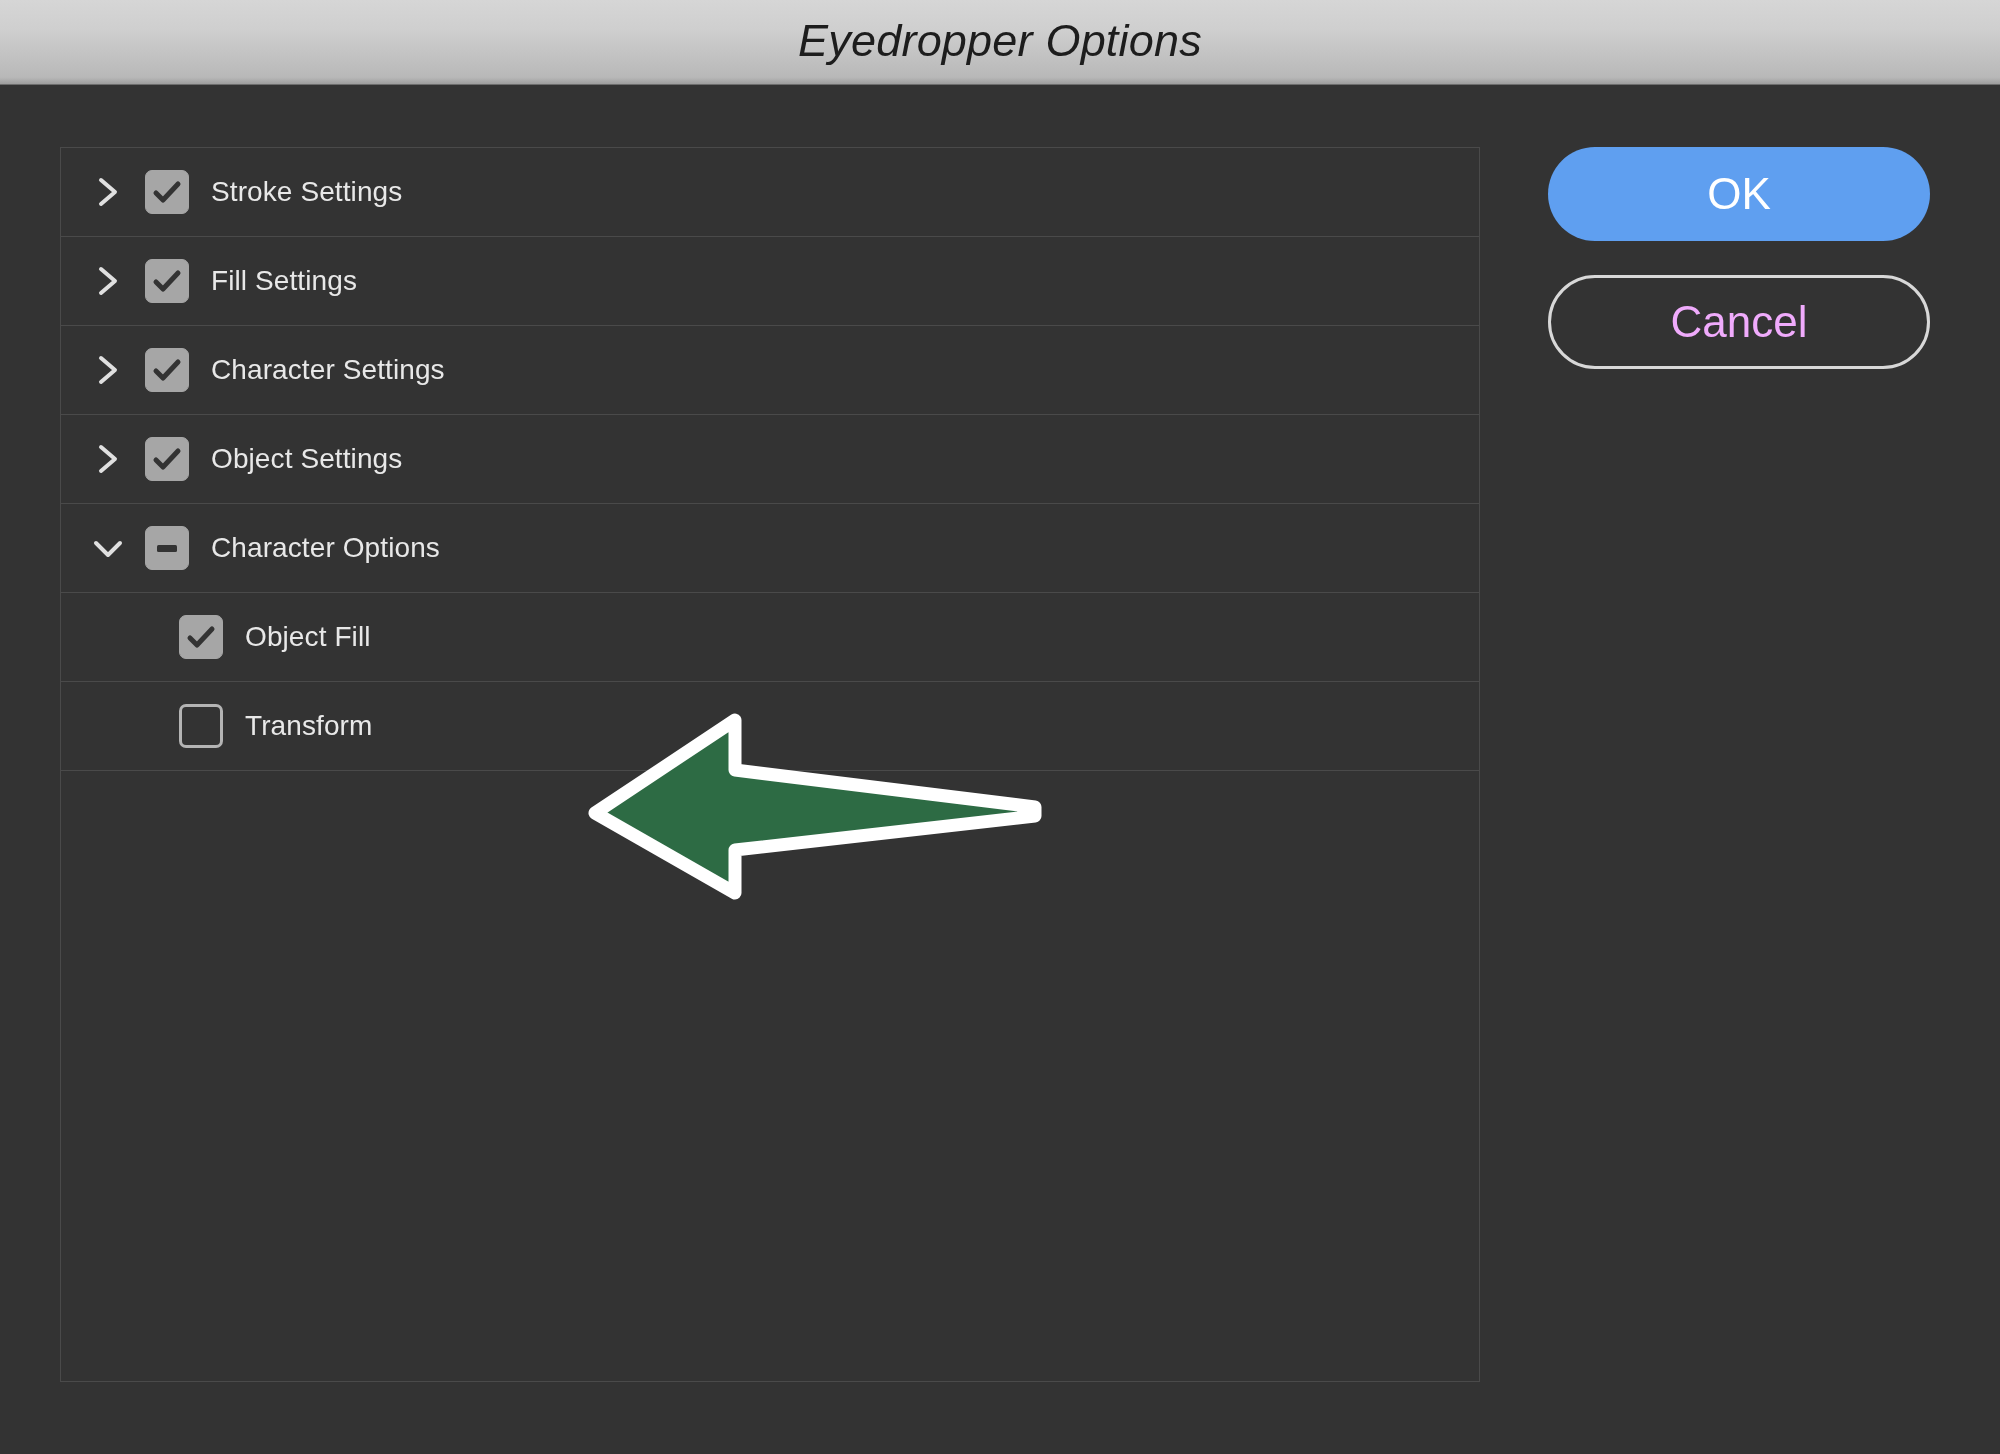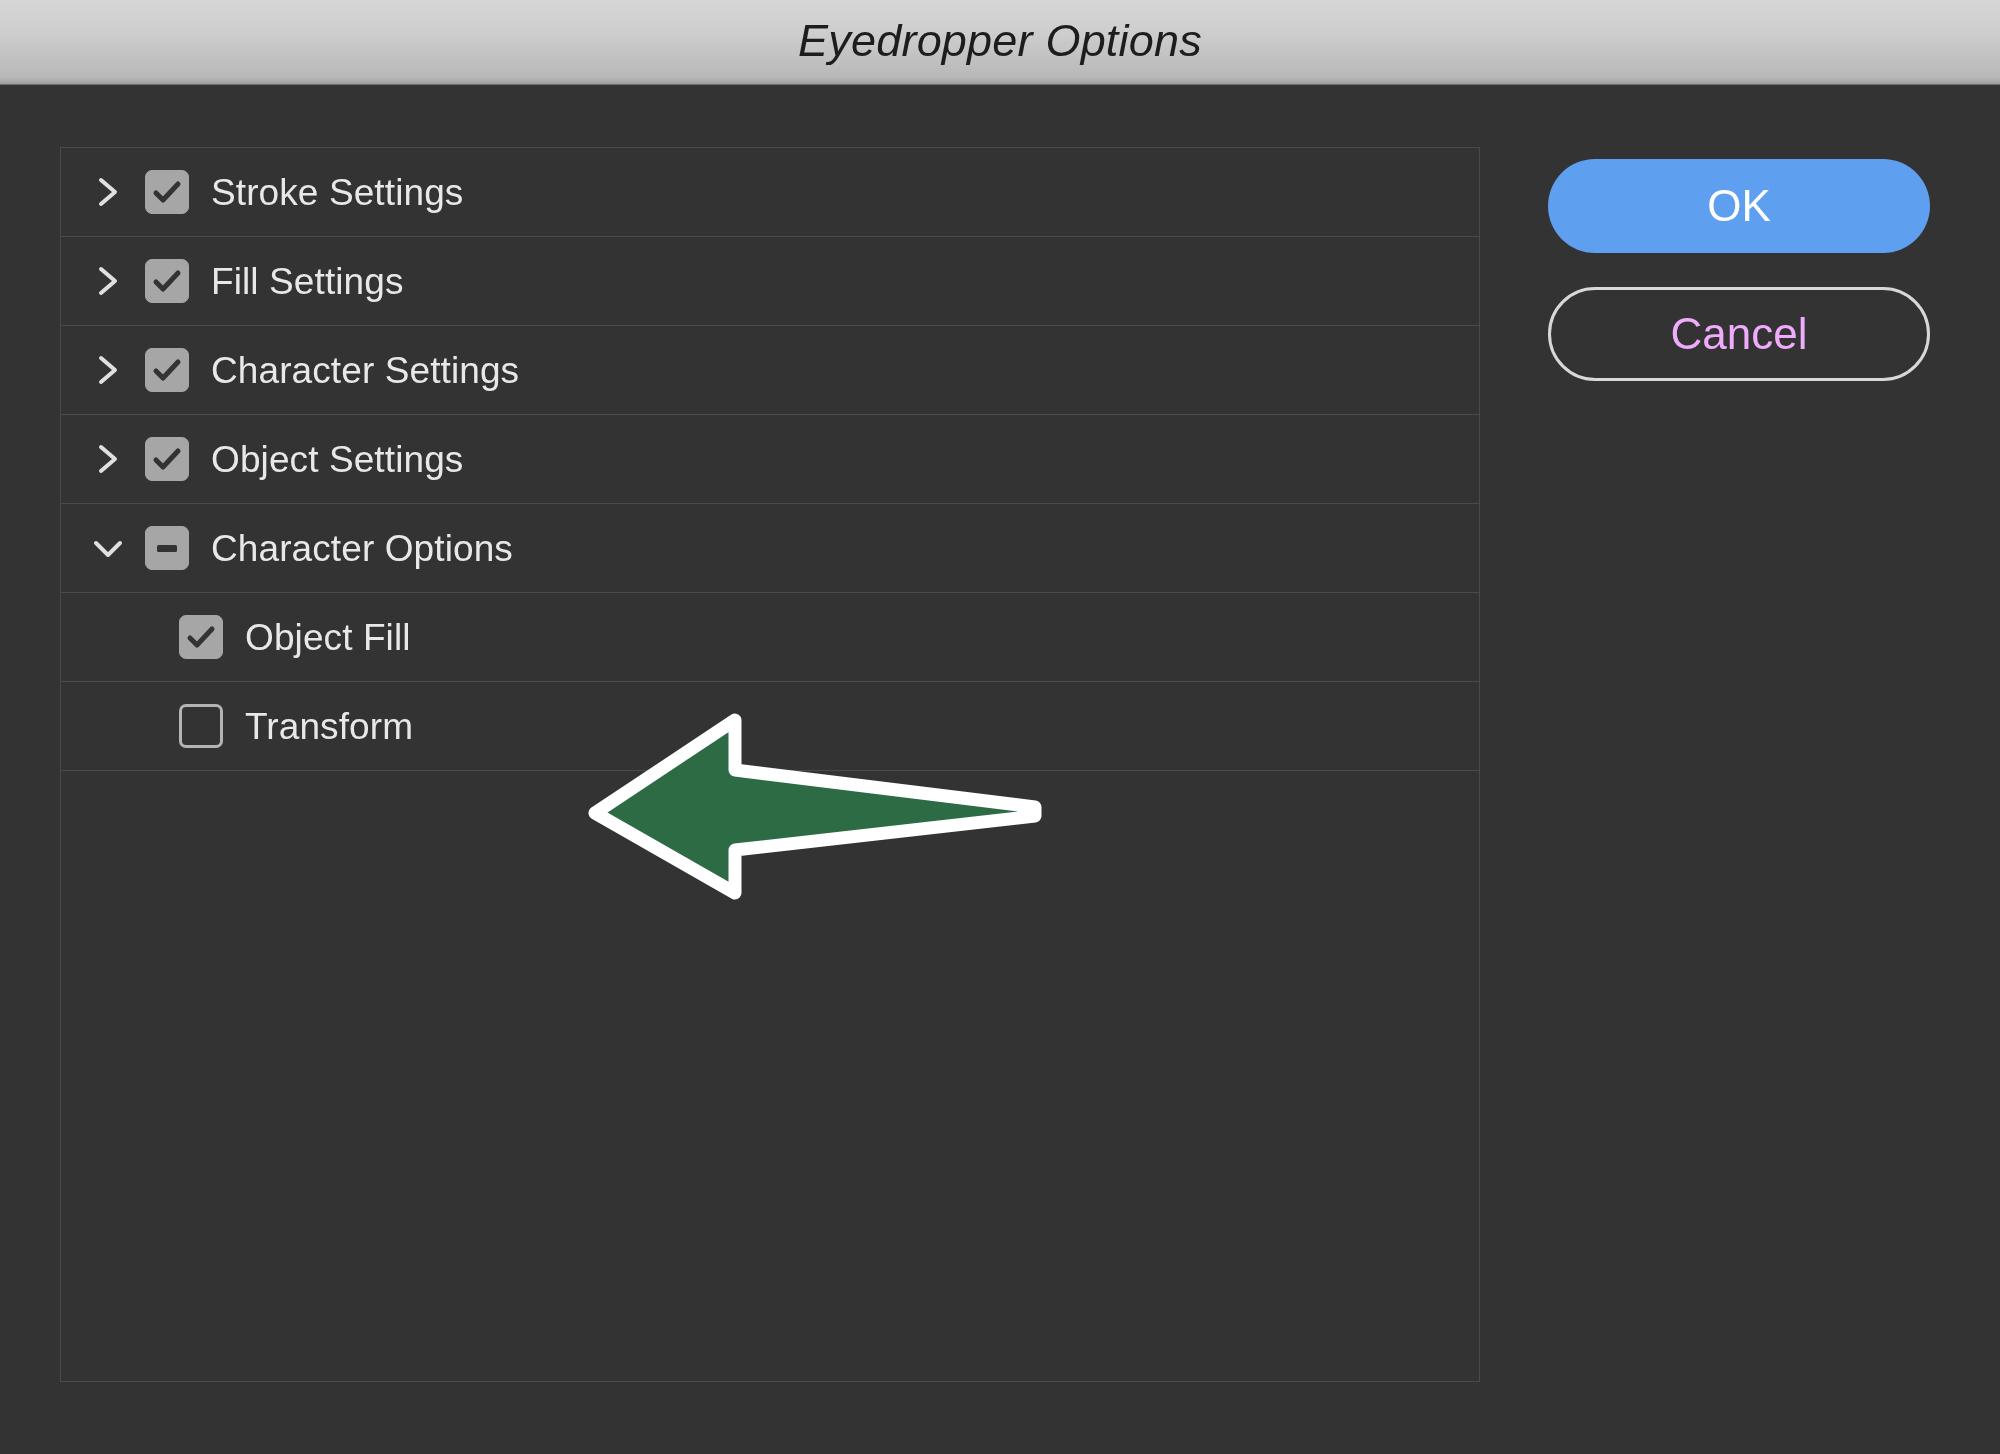--- a/index.html
+++ b/index.html
@@ -112,21 +112,21 @@
     border: 1px solid #a6a6a6;
   }
   .cbox.unchecked {
     background: #333333;
     border: 3px solid #b4b4b4;
   }
   .cbox svg { display: block; position: absolute; left: 0; top: 0; }
 
   .row-label {
     margin-left: 22px;
-    font-size: 37px;
+    font-size: 28px;
     color: #e8e8e8;
     line-height: 1;
     white-space: nowrap;
     letter-spacing: 0.1px;
   }
 
   
   .buttons {
     position: absolute;
     left: 1548px;
@@ -144,21 +144,20 @@
     justify-content: center;
     font-size: 44px;
     box-sizing: border-box;
     cursor: default;
     user-select: none;
   }
   .btn-ok {
     background: #5f9ff0;
     color: #ffffff;
     border: none;
-    margin-top: 12px;
   }
   .btn-cancel {
     background: #333333;
     color: #f0abfc;
     border: 3px solid #d8d8d8;
   }
 
   
   .annotation-arrow {
     position: absolute;

